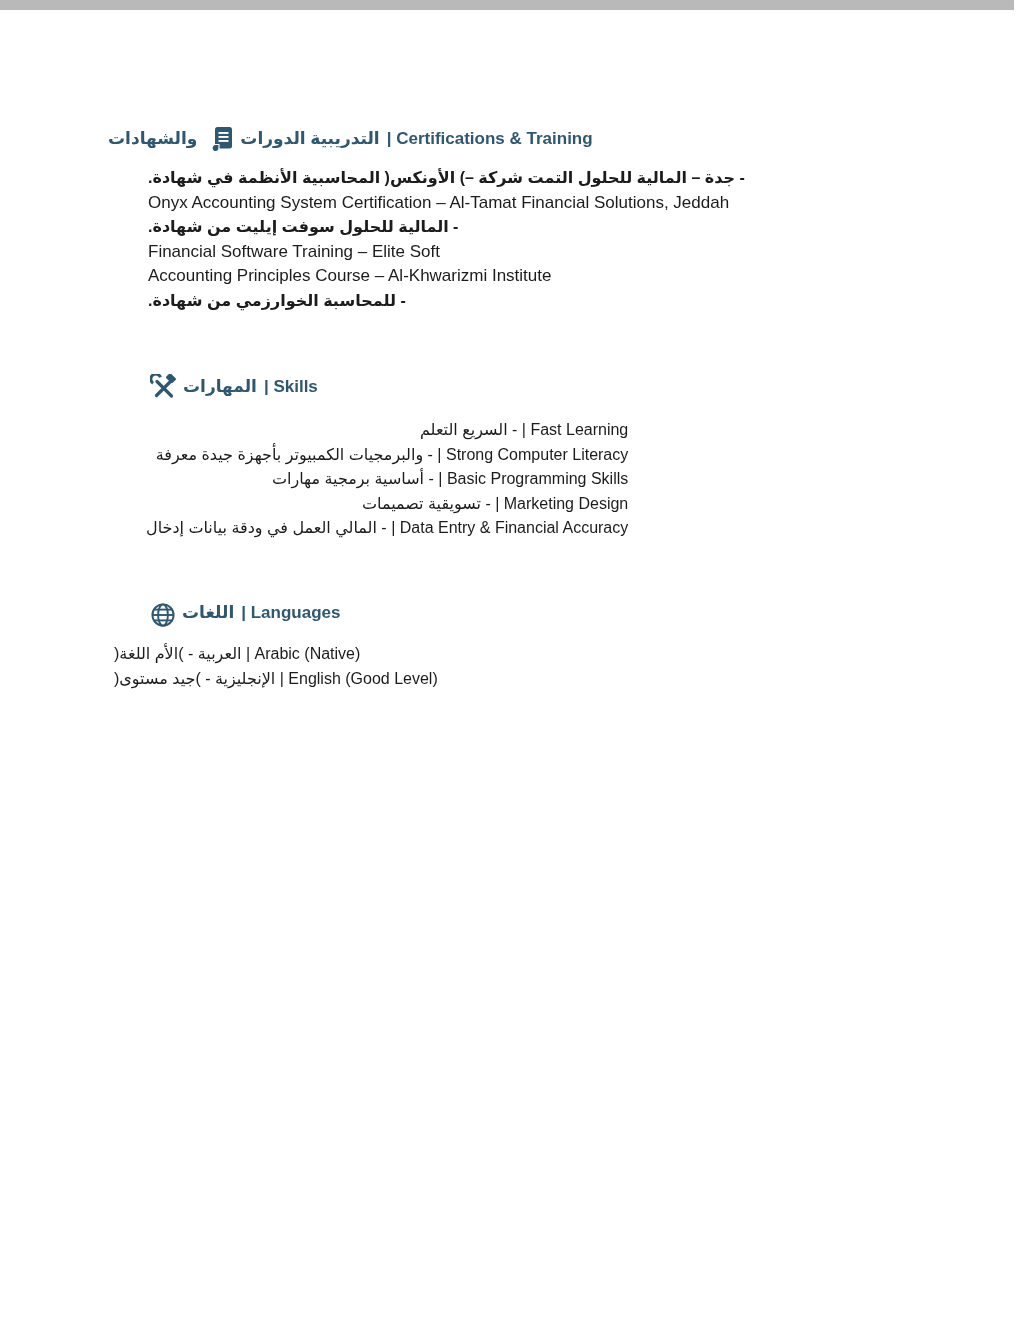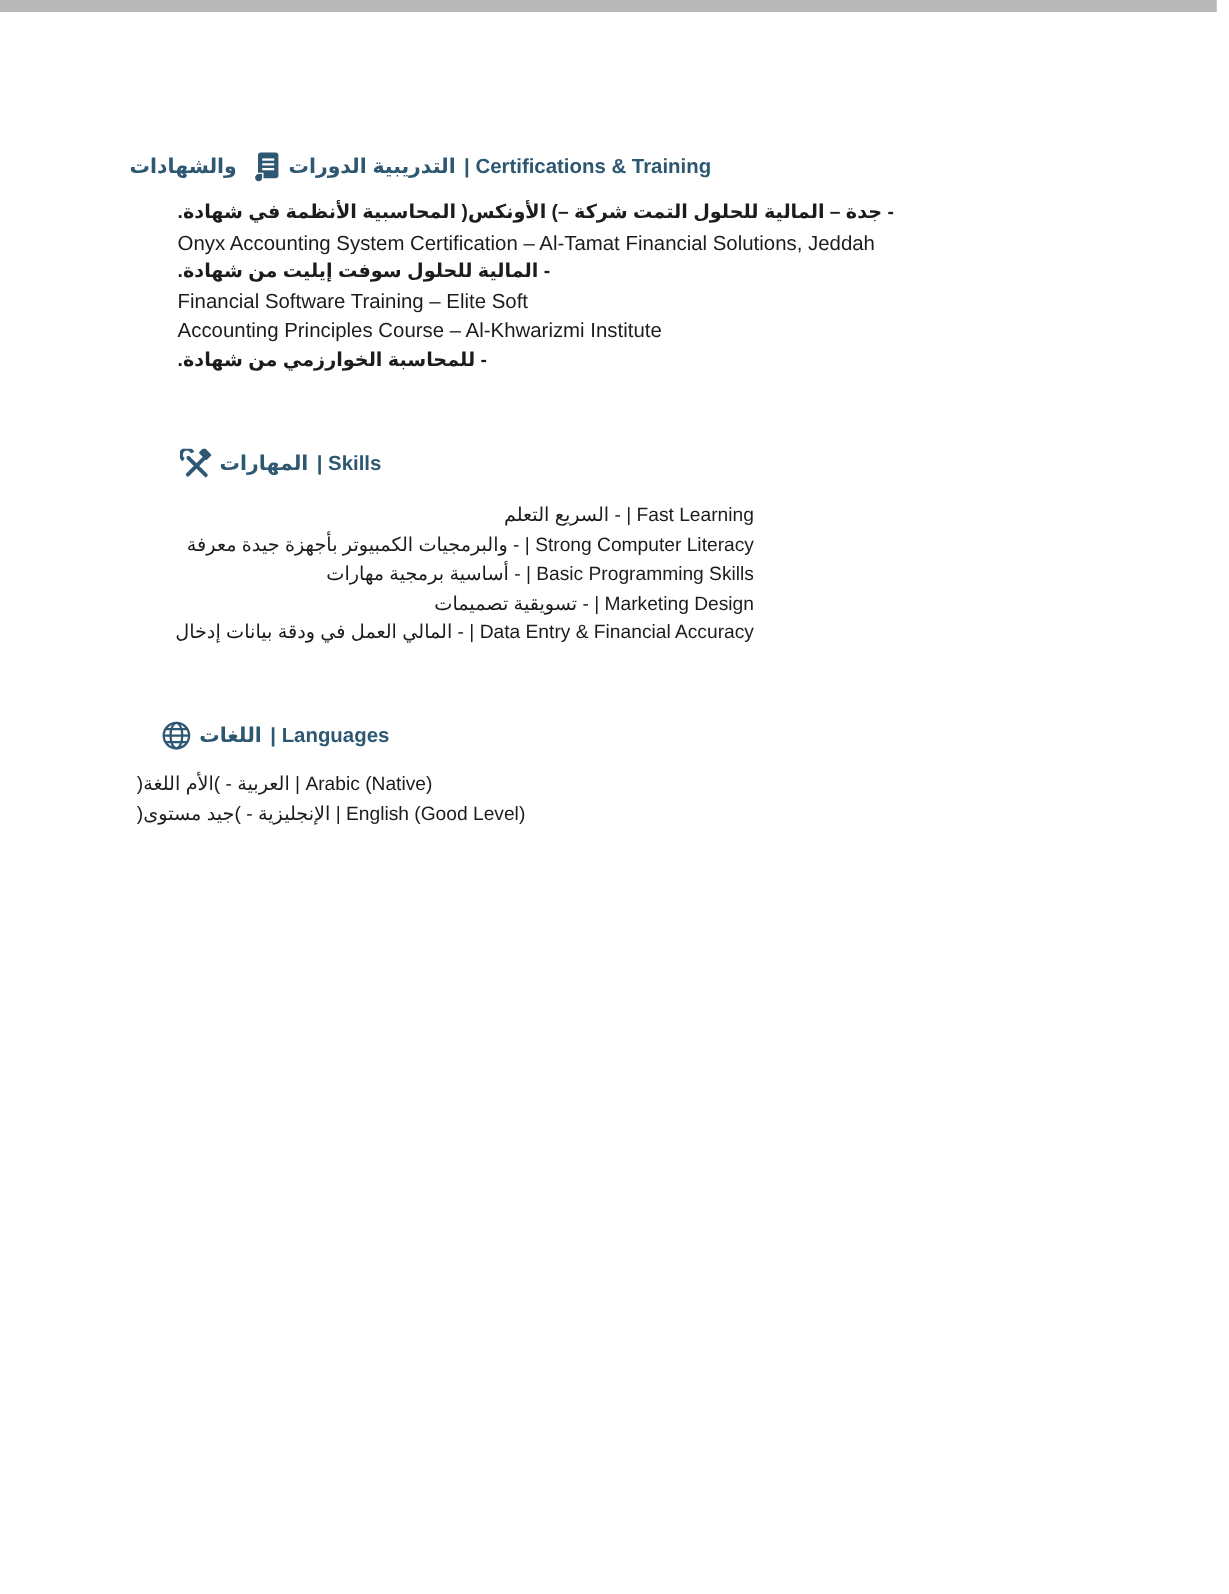--- a/index.html
+++ b/index.html
@@ -21,21 +21,21 @@
     position:absolute;margin:0;font-size:17px;font-weight:bold;
     color:var(--accent);white-space:nowrap;direction:ltr;
     display:flex;align-items:center;line-height:30px;
   }
   .sec-header .hdr-part{margin-right:7px;}
   .sec-header .hdr-part:last-child{margin-right:0;}
   .icon{display:inline-flex;align-items:center;margin:0 6px 0 0;}
   #certifications-header{left:108px;top:124px;justify-content:space-between;}
   #certifications-header .icon{margin:0 7px;}
   #skills-header{left:150px;top:372px;}
-  #languages-header{left:134px;top:598px;}
+  #languages-header{left:150px;top:598px;align-items:flex-end;}
   .lines{position:absolute;direction:ltr;}
   #certifications-lines{left:148px;top:166px;}
   #skills-lines{left:146px;top:418px;text-align:right;}
   #languages-lines{left:114px;top:642px;}
   .line{
     white-space:nowrap;line-height:24.6px;direction:ltr;
     font-family:"Liberation Sans","DejaVu Sans",sans-serif;
   }
   .line.ar{font-size:16px;font-weight:bold;}
   .line.en{font-size:17px;}

